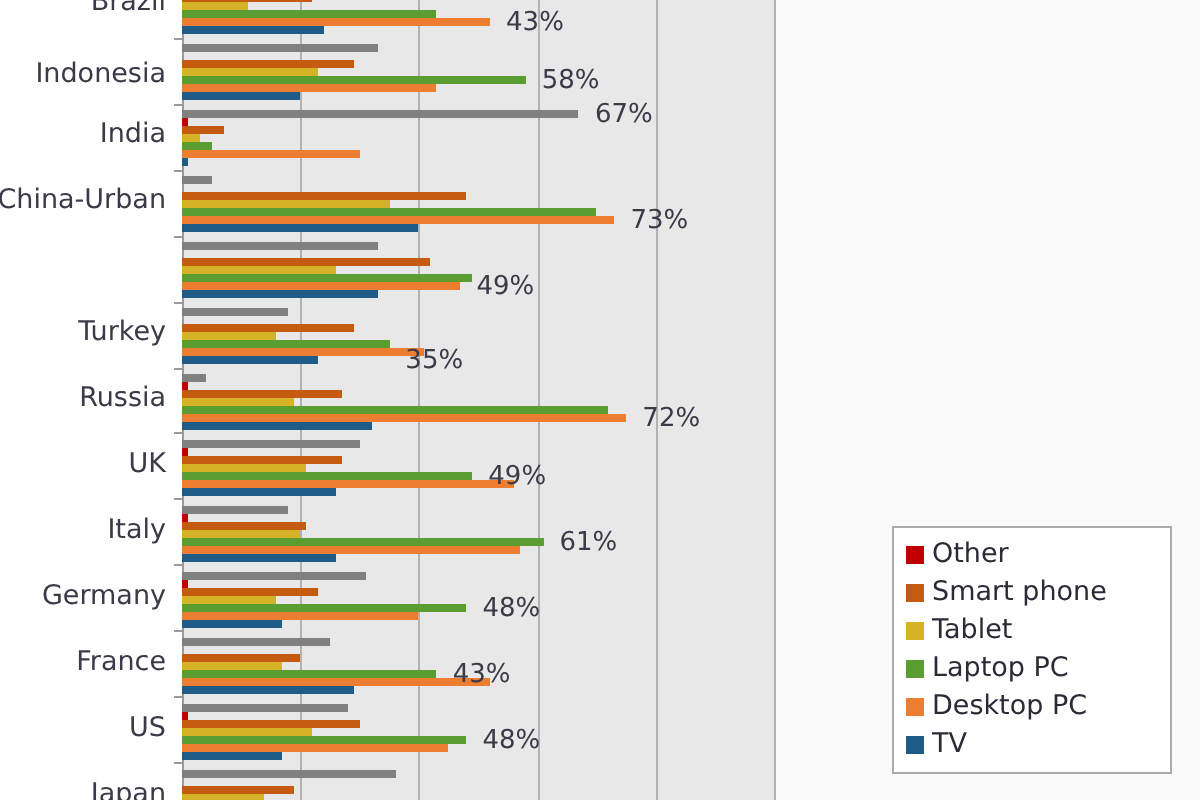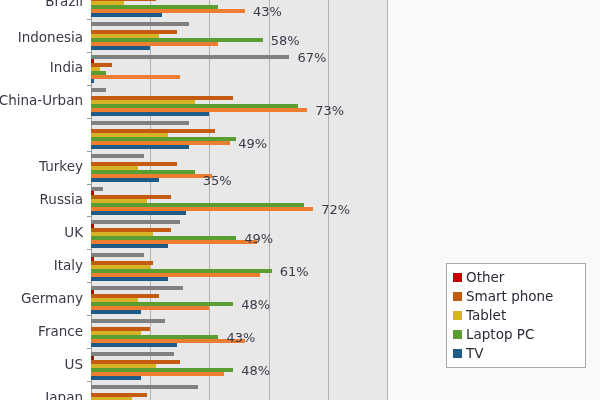--- a/index.html
+++ b/index.html
@@ -272,19 +272,23 @@
         </div>
         <div class="legend-item">
           <span class="legend-swatch" style="background: rgb(214, 178, 39);"></span>
           <span class="legend-text">Tablet</span>
         </div>
         <div class="legend-item">
           <span class="legend-swatch" style="background: rgb(90, 158, 49);"></span>
           <span class="legend-text">Laptop PC</span>
         </div>
         <div class="legend-item">
+          <span class="legend-swatch" style="background: rgb(237, 125, 49);"></span>
+          <span class="legend-text">Desktop PC</span>
+        </div>
+        <div class="legend-item">
           <span class="legend-swatch" style="background: rgb(31, 91, 135);"></span>
           <span class="legend-text">TV</span>
         </div>
       </div>
   </div>
 
 </div>
 
 </body></html>

